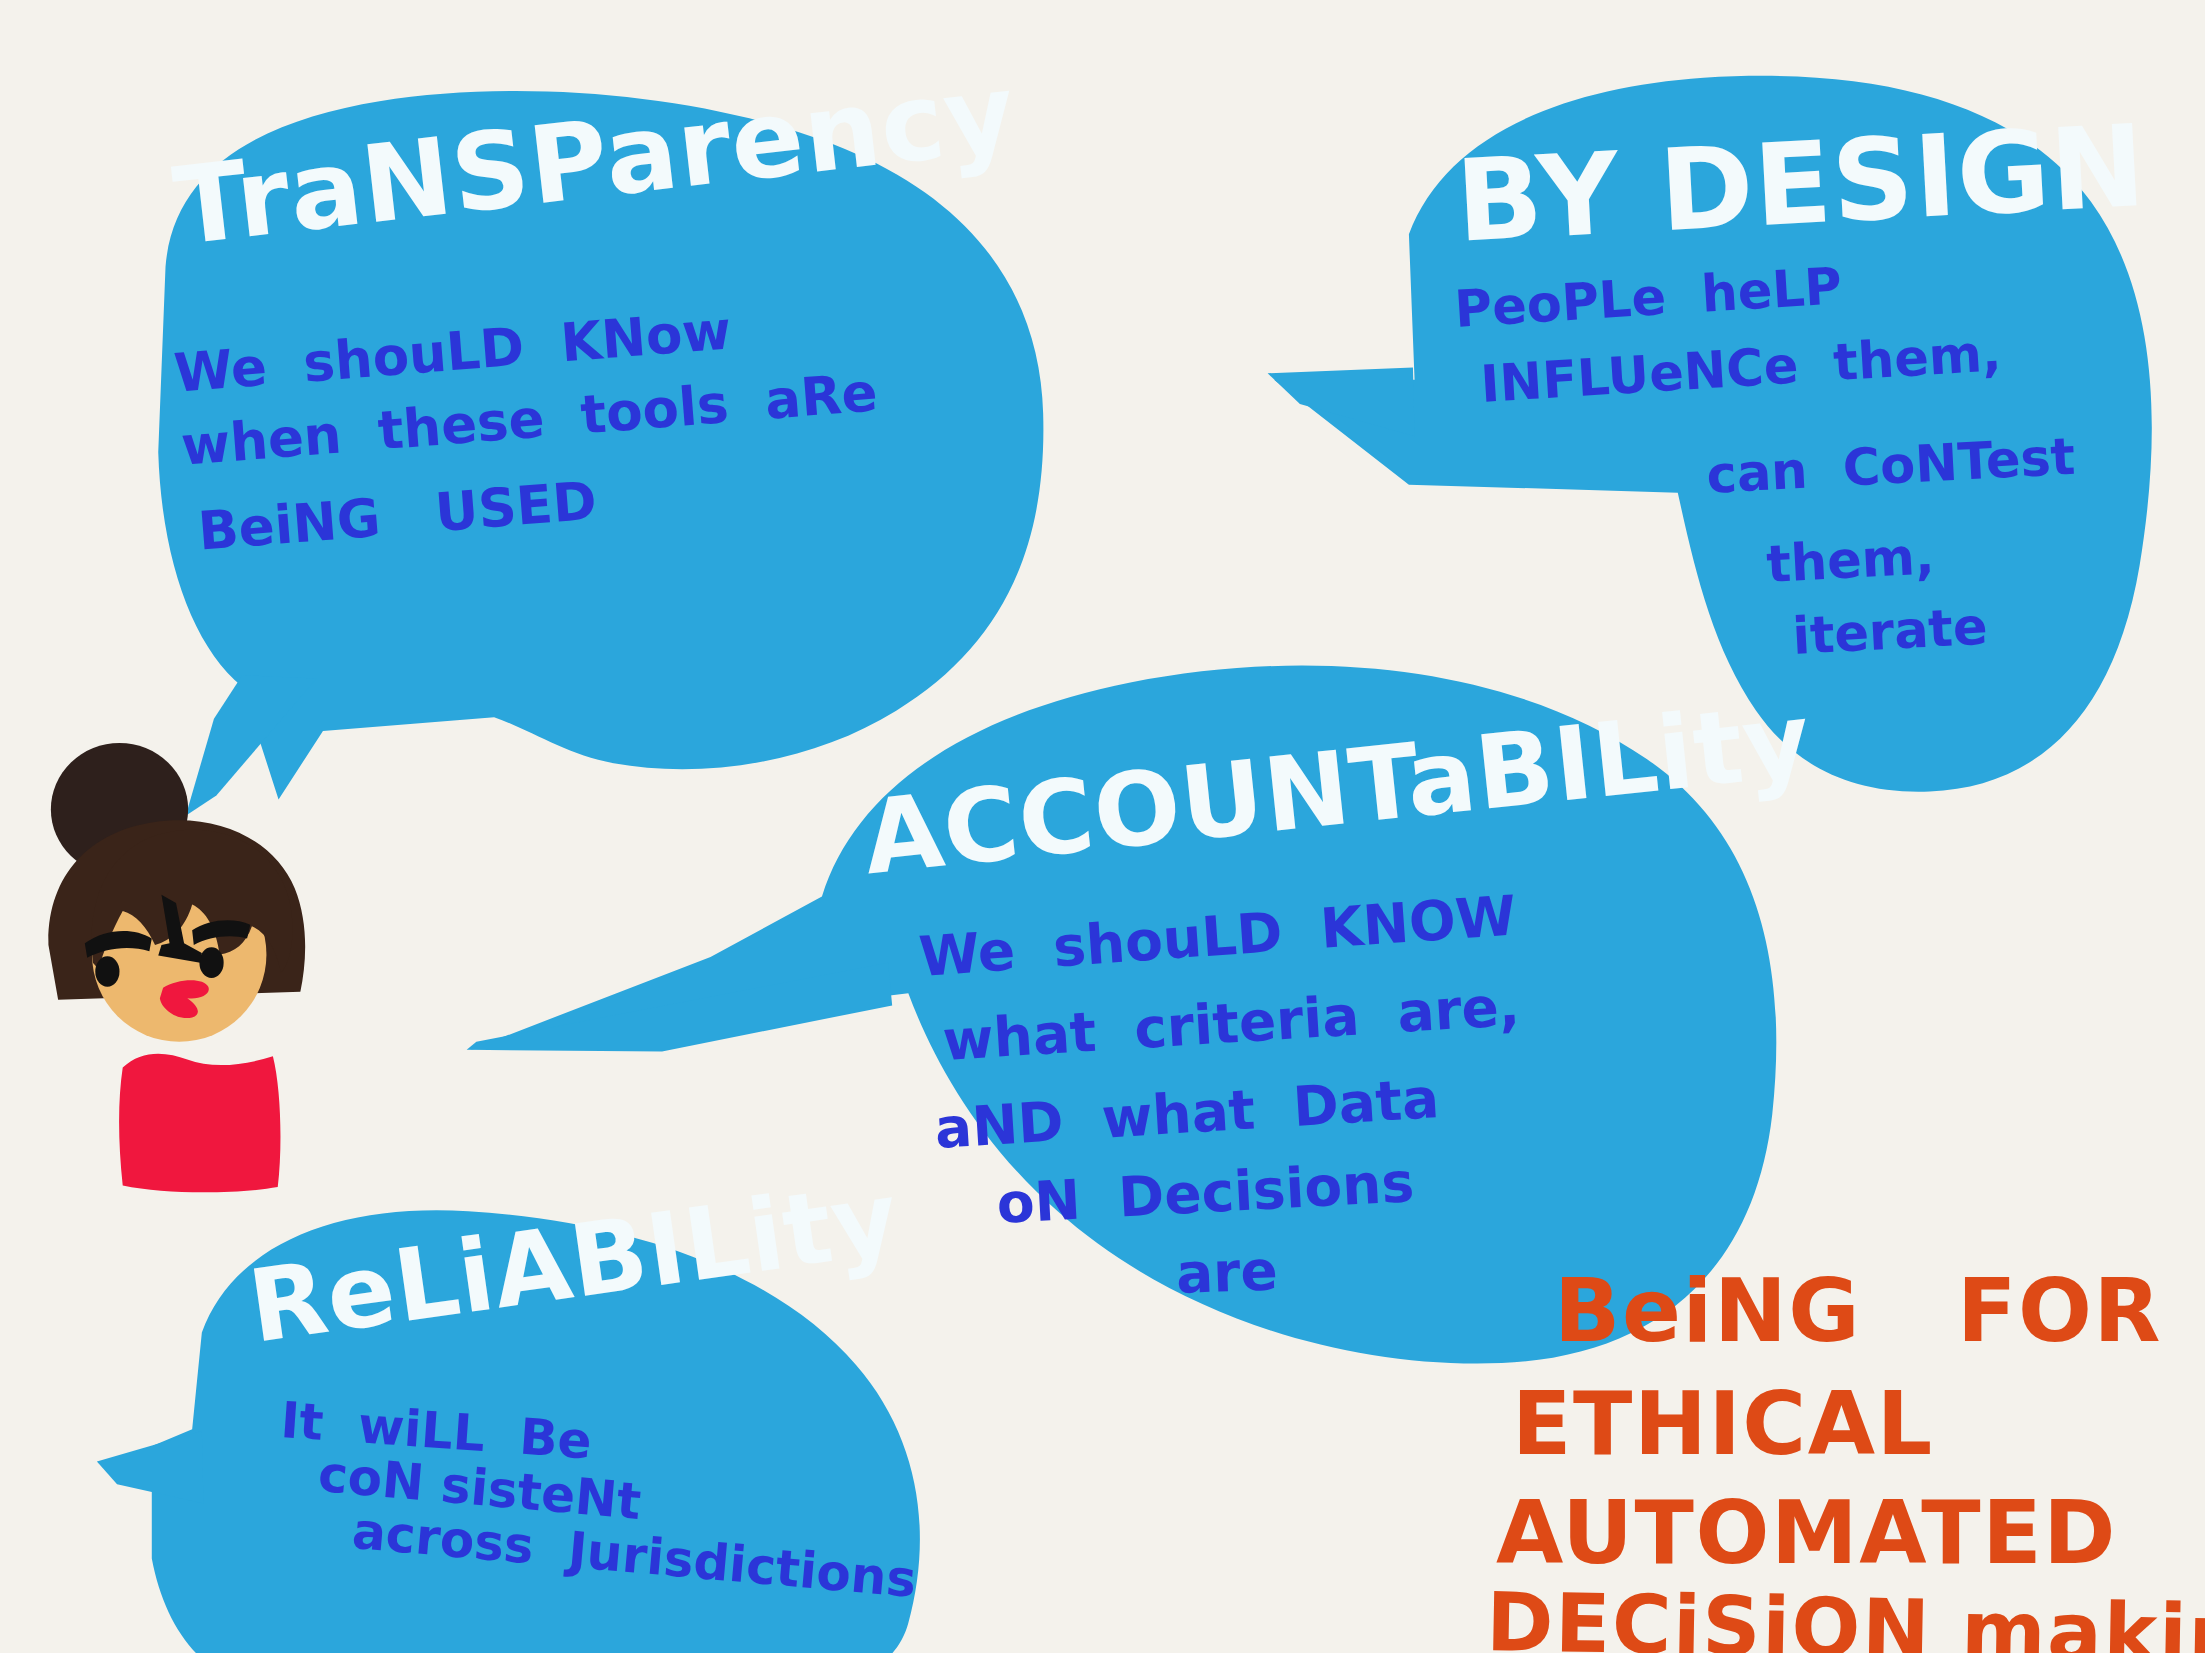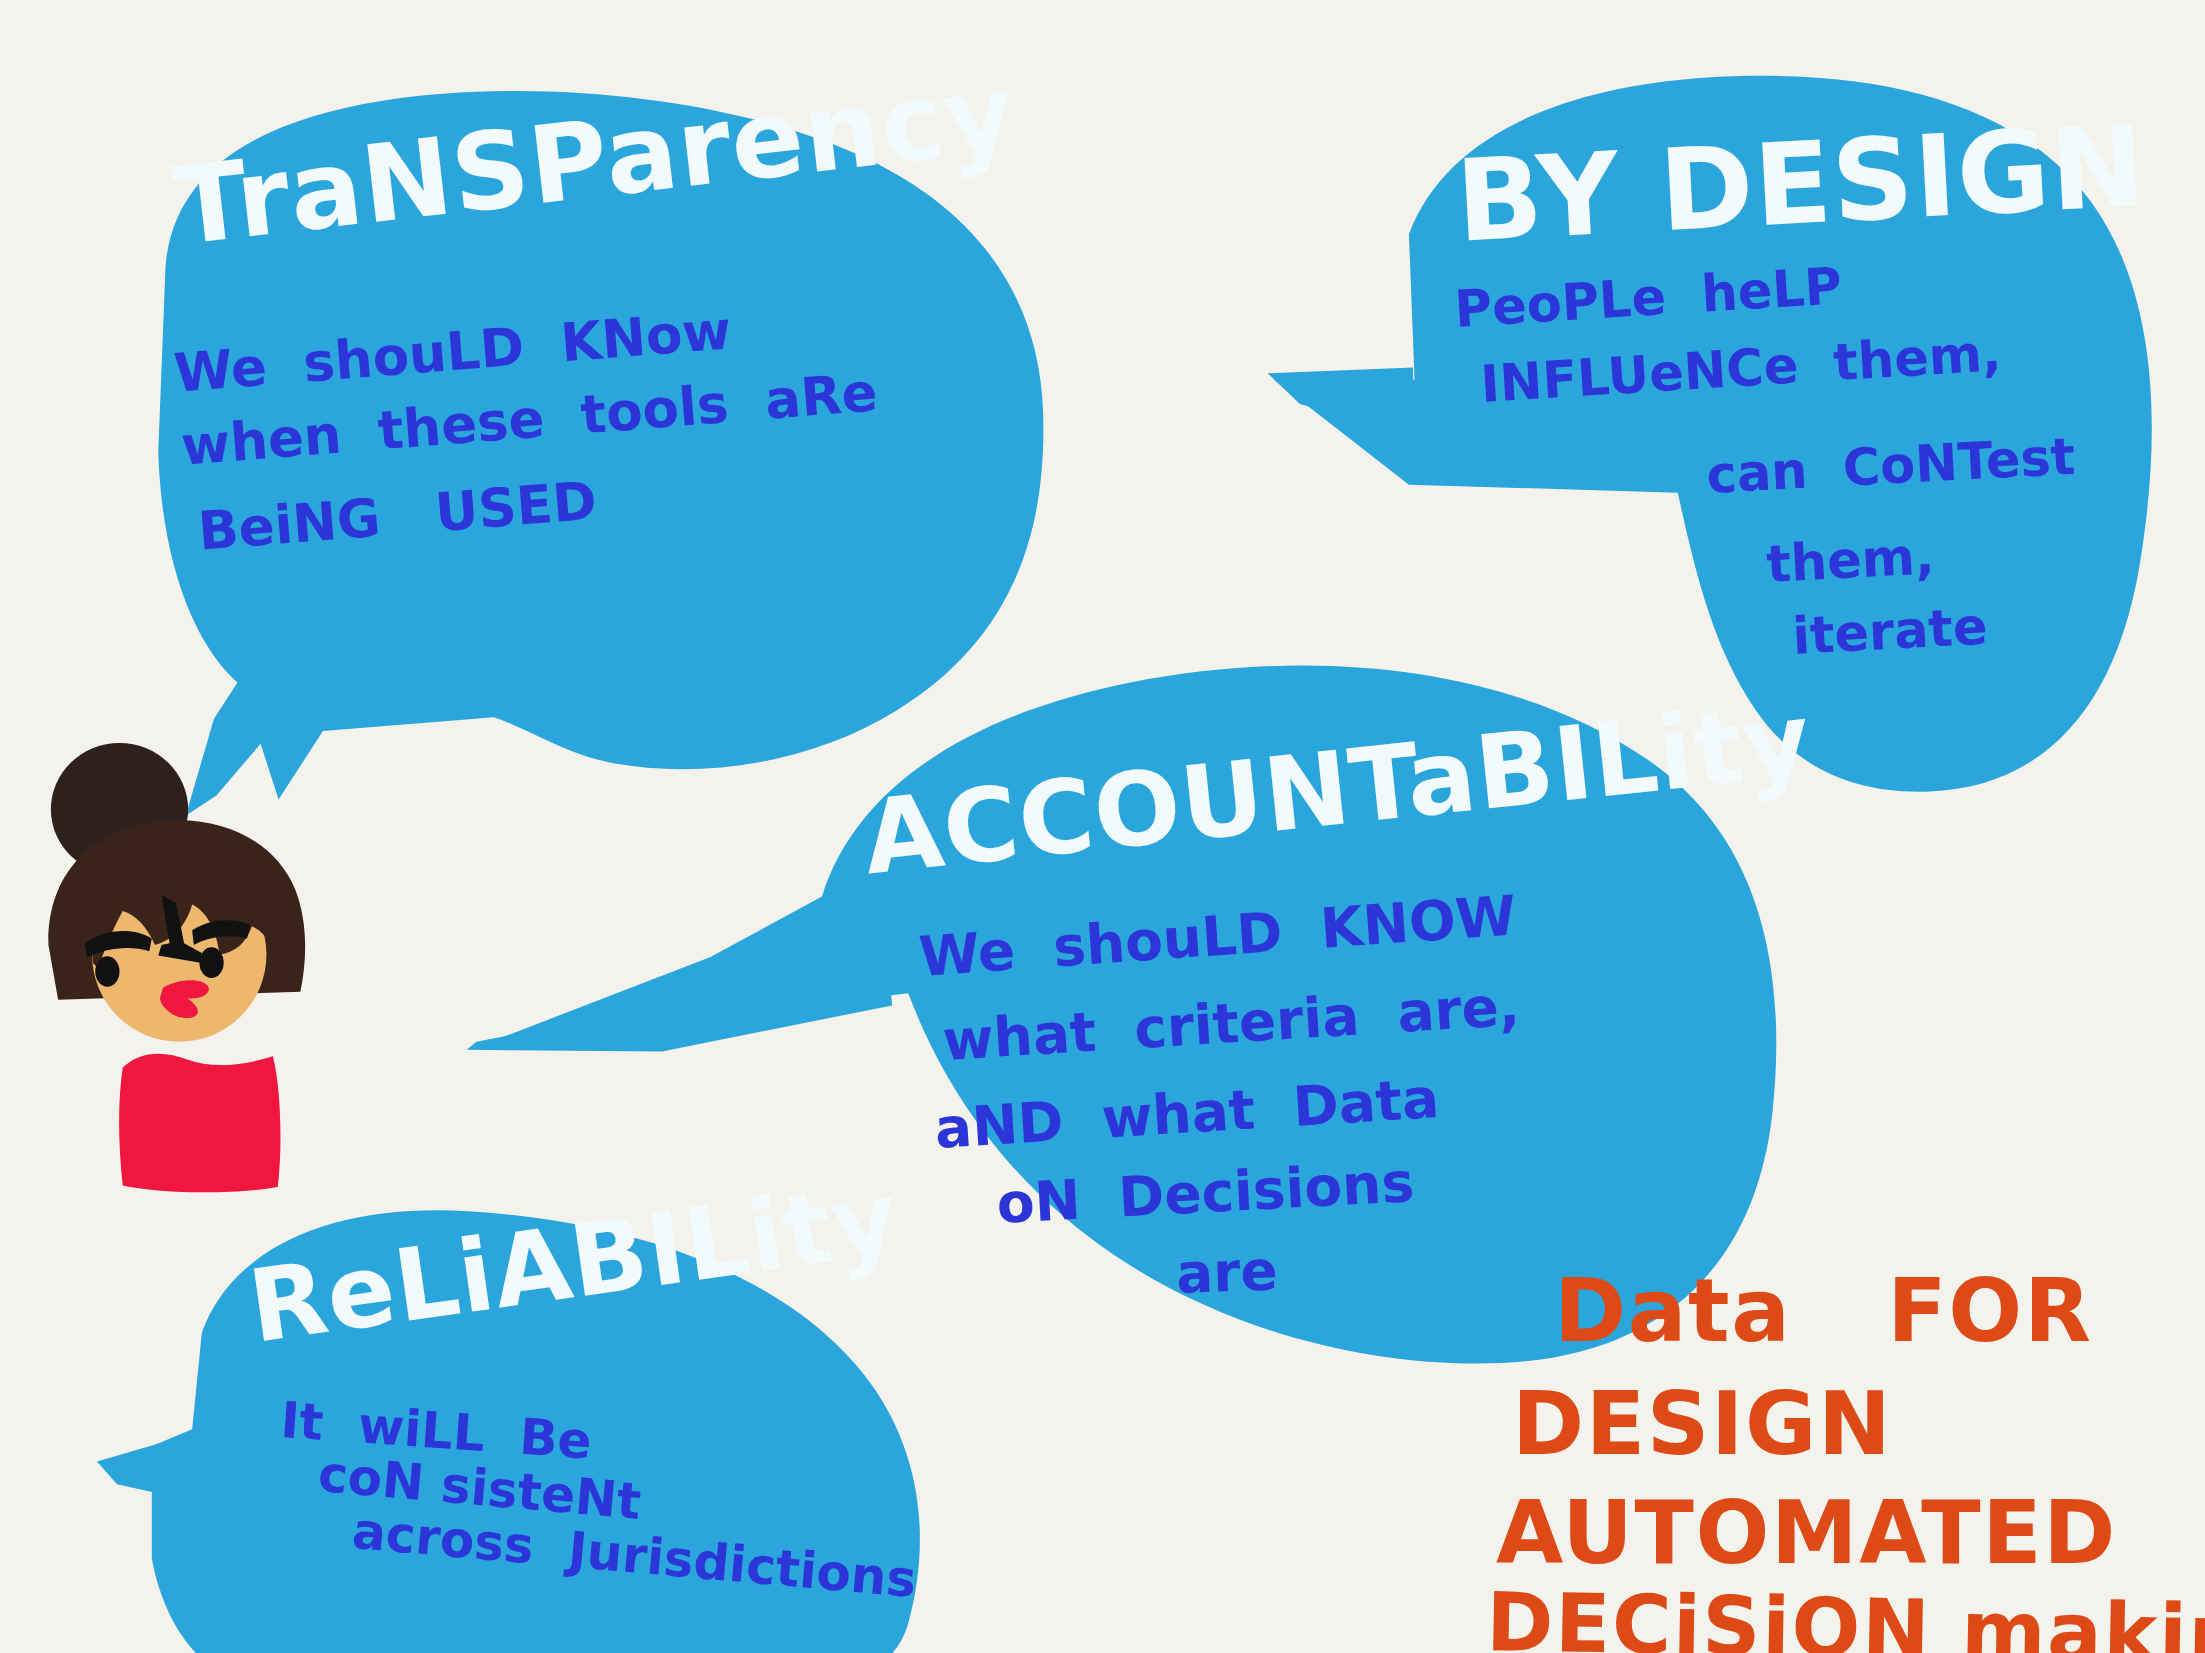--- a/index.html
+++ b/index.html
@@ -213,19 +213,19 @@
   <div class="txt body-line" id="a-l2">what  criteria  are,</div>
   <div class="txt body-line" id="a-l3">aND  what  Data</div>
   <div class="txt body-line" id="a-l4">oN  Decisions</div>
   <div class="txt body-line" id="a-l5">are</div>
 
   <div class="txt heading" id="r-title">ReLiABILity</div>
   <div class="txt body-line" id="r-l1">It  wiLL  Be</div>
   <div class="txt body-line" id="r-l2">coN sisteNt</div>
   <div class="txt body-line" id="r-l3">across  Jurisdictions</div>
 
-  <div class="txt caption-line" id="c-l1">Data   FOR</div>
-  <div class="txt caption-line" id="c-l2">DESIGN</div>
+  <div class="txt caption-line" id="c-l1">BeiNG   FOR</div>
+  <div class="txt caption-line" id="c-l2">ETHICAL</div>
   <div class="txt caption-line" id="c-l3">AUTOMATED</div>
   <div class="txt caption-line" id="c-l4">DECiSiON makinG</div>
 
 </div>
 
 
 </body></html>

